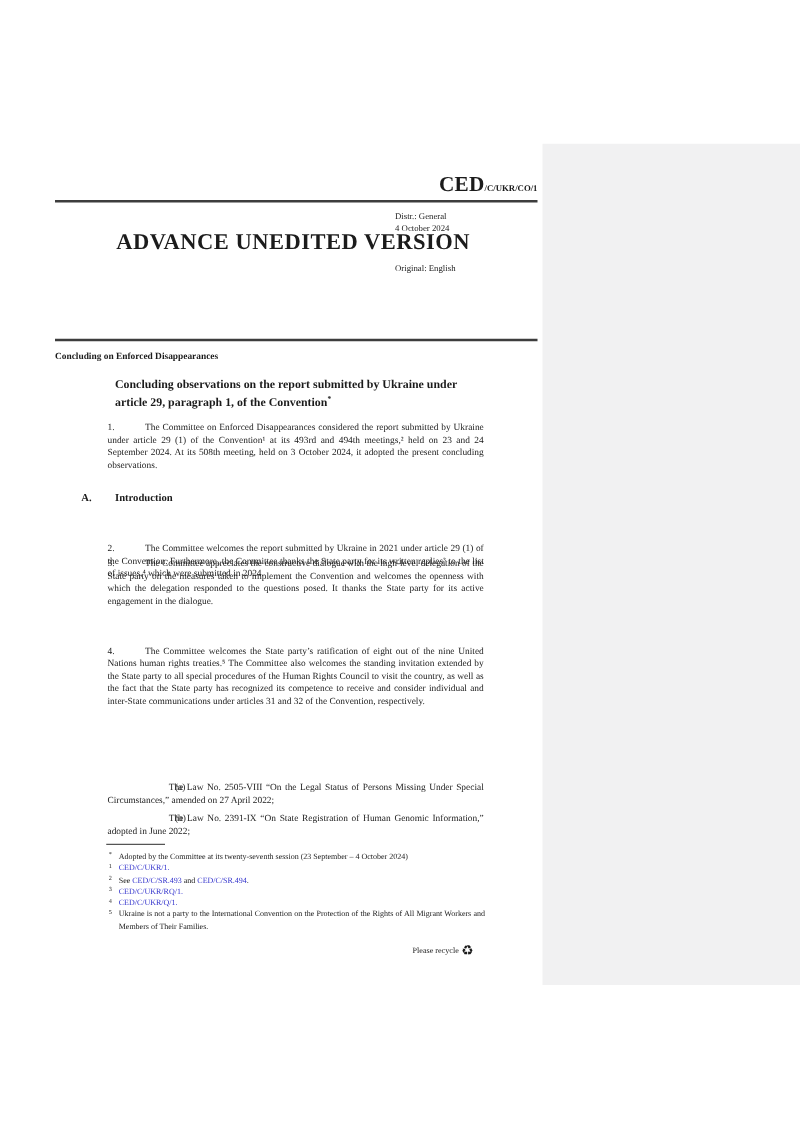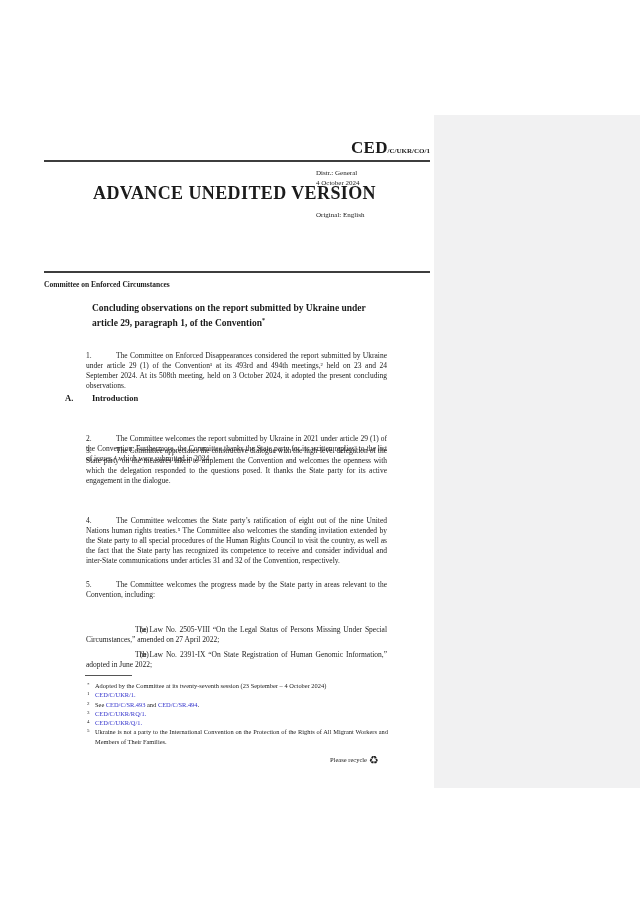--- a/index.html
+++ b/index.html
@@ -60,50 +60,47 @@
   <div class="abs advance">ADVANCE UNEDITED VERSION</div>
 
   <div class="abs distr">
     <div>Distr.: General</div>
     <div>4 October 2024</div>
     <div class="orig">Original: English</div>
   </div>
 
   <div class="abs rule-mid"></div>
 
-  <div class="abs committee">Committee on Enforced Circumstances</div>
+  <div class="abs committee">Concluding on Enforced Disappearances</div>
 
   <div class="abs doc-title">
     <span>Concluding observations on the report submitted by Ukraine under article 29, paragraph 1, of the Convention</span><span class="sup">*</span>
   </div>
 
-  <p class="abs para" style="top:351px">
+  <p class="abs para" style="top:337px">
     <span class="pnum">1.</span><span>The Committee on Enforced Disappearances considered the report submitted by Ukraine under article 29 (1) of the Convention¹ at its 493rd and 494th meetings,² held on 23 and 24 September 2024. At its 508th meeting, held on 3 October 2024, it adopted the present concluding observations.</span>
   </p>
 
   <div class="abs heading" style="top:393px">
     <span class="hletter">A.</span><span>Introduction</span>
   </div>
 
   <p class="abs para" style="top:434px">
     <span class="pnum">2.</span><span>The Committee welcomes the report submitted by Ukraine in 2021 under article 29 (1) of the Convention. Furthermore, the Committee thanks the State party for its written replies³ to the list of issues,⁴ which were submitted in 2024.</span>
   </p>
 
   <p class="abs para" style="top:446px">
     <span class="pnum">3.</span><span>The Committee appreciates the constructive dialogue with the high-level delegation of the State party on the measures taken to implement the Convention and welcomes the openness with which the delegation responded to the questions posed. It thanks the State party for its active engagement in the dialogue.</span>
   </p>
 
 
   <p class="abs para" style="top:516px">
     <span class="pnum">4.</span><span>The Committee welcomes the State party’s ratification of eight out of the nine United Nations human rights treaties.⁵ The Committee also welcomes the standing invitation extended by the State party to all special procedures of the Human Rights Council to visit the country, as well as the fact that the State party has recognized its competence to receive and consider individual and inter-State communications under articles 31 and 32 of the Convention, respectively.</span>
   </p>
 
-  <p class="abs para" style="top:580px">
-    <span class="pnum">5.</span><span>The Committee welcomes the progress made by the State party in areas relevant to the Convention, including:</span>
-  </p>
 
   <p class="abs para sub" style="top:604px">
     <span class="pnum">(a)</span><span>The Law No. 2505-VIII “On the Legal Status of Persons Missing Under Special Circumstances,” amended on 27 April 2022;</span>
   </p>
 
   <p class="abs para sub" style="top:629px">
     <span class="pnum">(b)</span><span>The Law No. 2391-IX “On State Registration of Human Genomic Information,” adopted in June 2022;</span>
   </p>
 
   <div class="abs fn-rule"></div>

